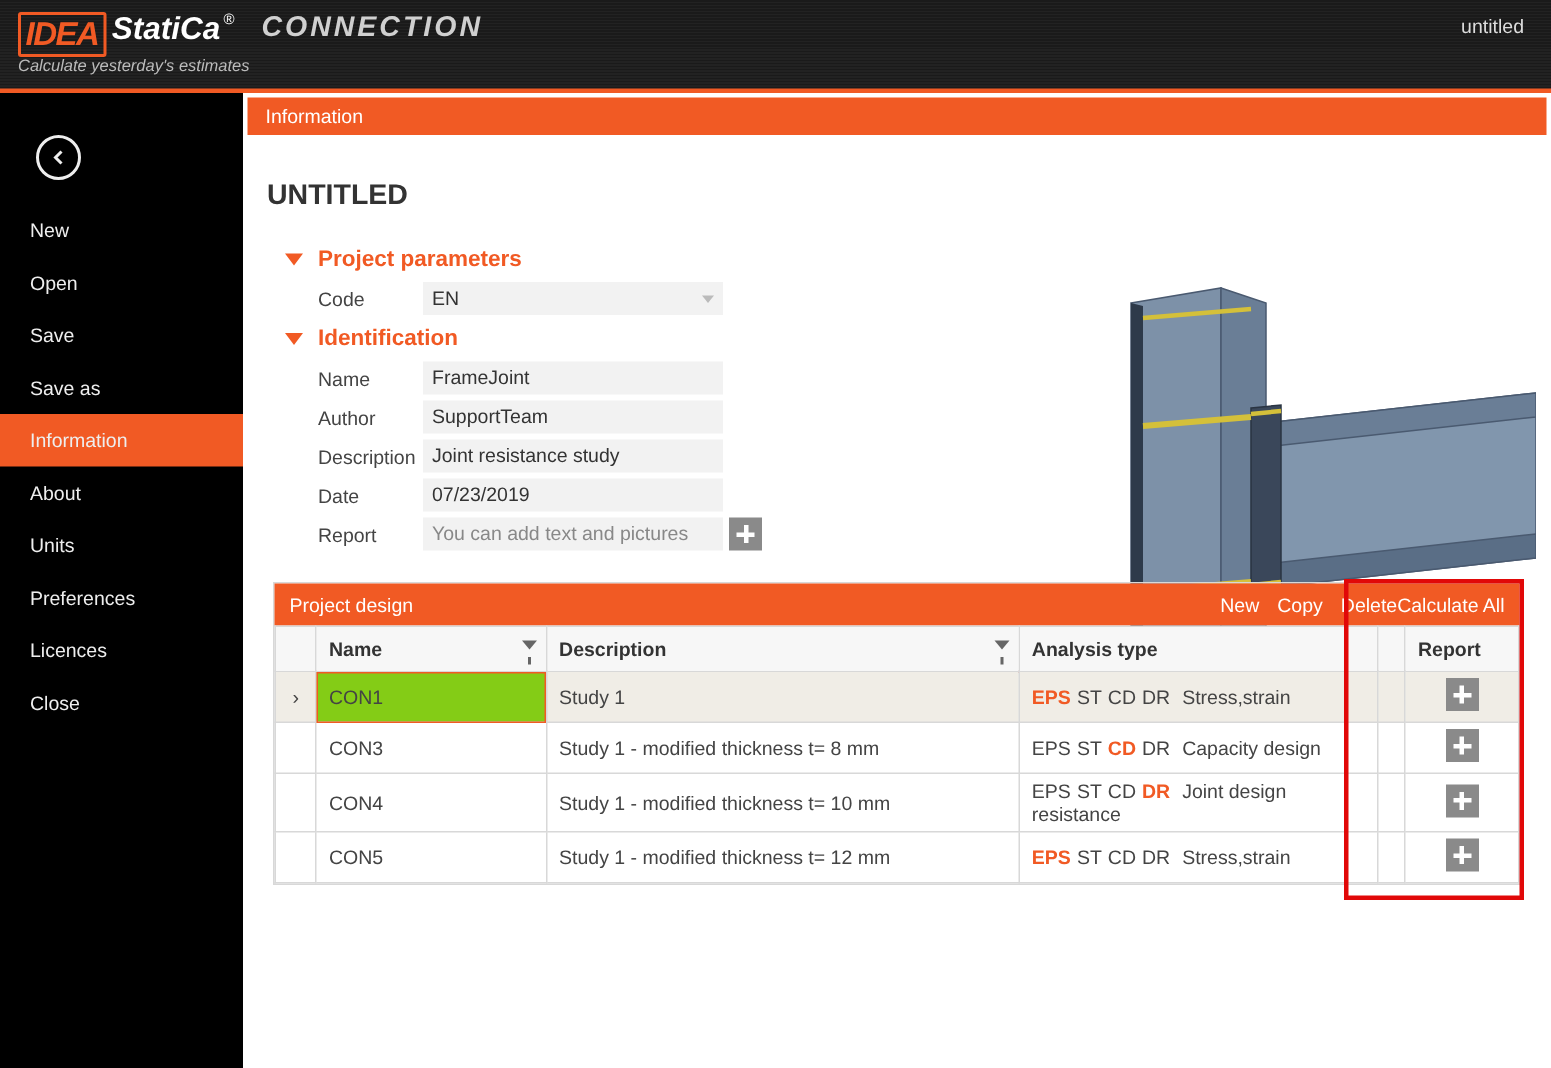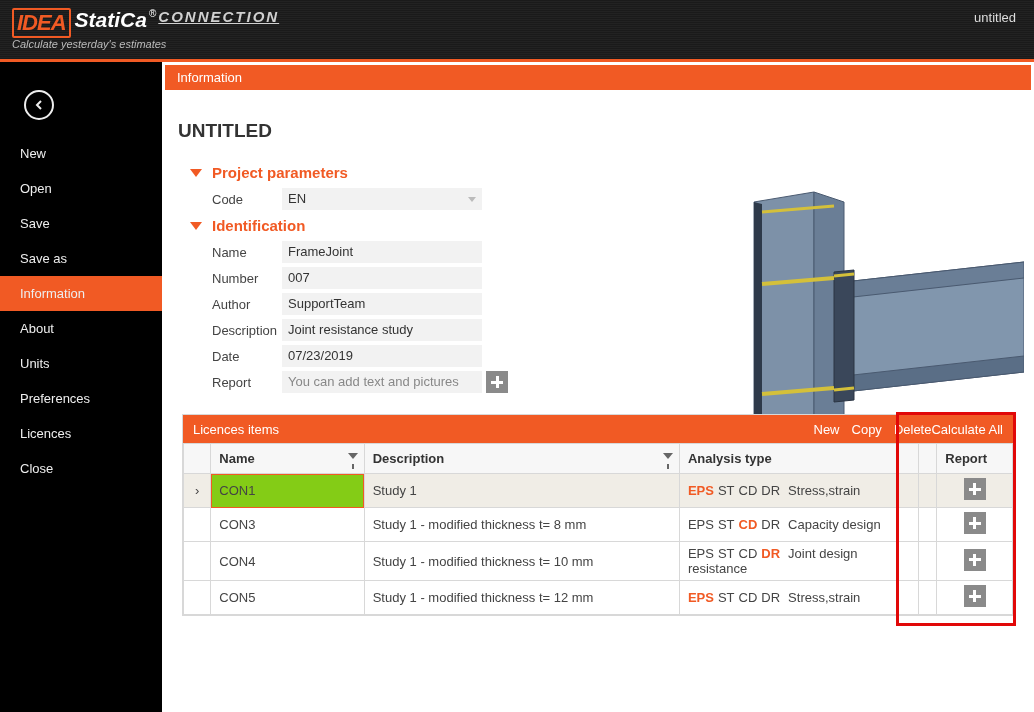--- a/index.html
+++ b/index.html
@@ -11,21 +11,21 @@
     background: repeating-linear-gradient(0deg, #1a1a1a, #1a1a1a 1px, #222 1px, #222 2px);
     background-color: #1a1a1a;
     border-bottom: 3px solid #f15a24;
     display: flex; align-items: flex-start; padding: 8px 18px 0 12px;
     position: relative;
   }
   .logo-idea { color: #f15a24; font-weight: 900; font-style: italic; font-size: 22px; letter-spacing: -1px; text-align: right; }
   .logo-idea .box { border: 2px solid #f15a24; padding: 0 3px; display:inline-block; border-radius:2px;}
   .logo-statica { color:#fff; font-weight:700; font-size:21px; margin-left:4px; font-style:italic; }
   .logo-reg { color:#fff; font-size:10px; vertical-align: top; margin-left:2px;}
-  .logo-conn { color:#d0d0d0; font-weight:700; font-size:15px; letter-spacing:2px; margin-left:2px; font-style:italic;text-decoration:underline;}
+  .logo-conn { color:#d0d0d0; font-weight:700; font-size:19px; letter-spacing:2px; margin-left:18px; font-style:italic;}
   .tagline { position:absolute; left:12px; top:38px; color:#bbb; font-style:italic; font-size:11px; }
   .proj-name { position:absolute; right:18px; top:10px; color:#ddd; font-size:13px; }
 
   
   .body-row { display:flex; height: calc(712px - 62px); }
 
   
   .sidebar { width: 162px; background:#000; flex-shrink:0; padding-top:18px; }
   .back-btn { width:30px; height:30px; border:2px solid #eee; border-radius:50%; margin:10px 0 16px 24px; display:flex; align-items:center; justify-content:center; color:#eee; font-size:14px; cursor:pointer;}
   .side-item { color:#eee; font-size:13px; padding:10px 20px; cursor:pointer;}
@@ -127,24 +127,20 @@
 
       <div class="section-head">
         <span class="tri"></span>
         <span>Identification</span>
       </div>
       <div class="form-row">
           <div class="form-label">Name</div>
           <div class="form-field">FrameJoint</div>
         </div>
       <div class="form-row">
-          <div class="form-label">Number</div>
-          <div class="form-field">007</div>
-        </div>
-      <div class="form-row">
           <div class="form-label">Author</div>
           <div class="form-field">SupportTeam</div>
         </div>
       <div class="form-row">
           <div class="form-label">Description</div>
           <div class="form-field">Joint resistance study</div>
         </div>
       <div class="form-row">
           <div class="form-label">Date</div>
           <div class="form-field">07/23/2019</div>
@@ -178,21 +174,21 @@
       <div class="axes">
         <svg width="30" height="30" viewBox="0 0 30 30">
             <line x1="15" y1="15" x2="28" y2="20" stroke="#c33" stroke-width="1.5"></line>
             <line x1="15" y1="15" x2="15" y2="2" stroke="#39c" stroke-width="1.5"></line>
             <line x1="15" y1="15" x2="4" y2="22" stroke="#3a3" stroke-width="1.5"></line>
           </svg>
       </div>
 
       <div class="items-wrap">
         <div class="items-head">
-          <span class="title">Licences items</span>
+          <span class="title">Project design</span>
           <span class="act">New</span>
           <span class="act">Copy</span>
           <span class="act">Delete</span>
           <span class="act" style="margin-left:0;font-weight:400">Calculate All</span>
         </div>
         <table class="items">
           <colgroup>
               <col class="c-arrow">
               <col class="c-name">
               <col class="c-desc">

